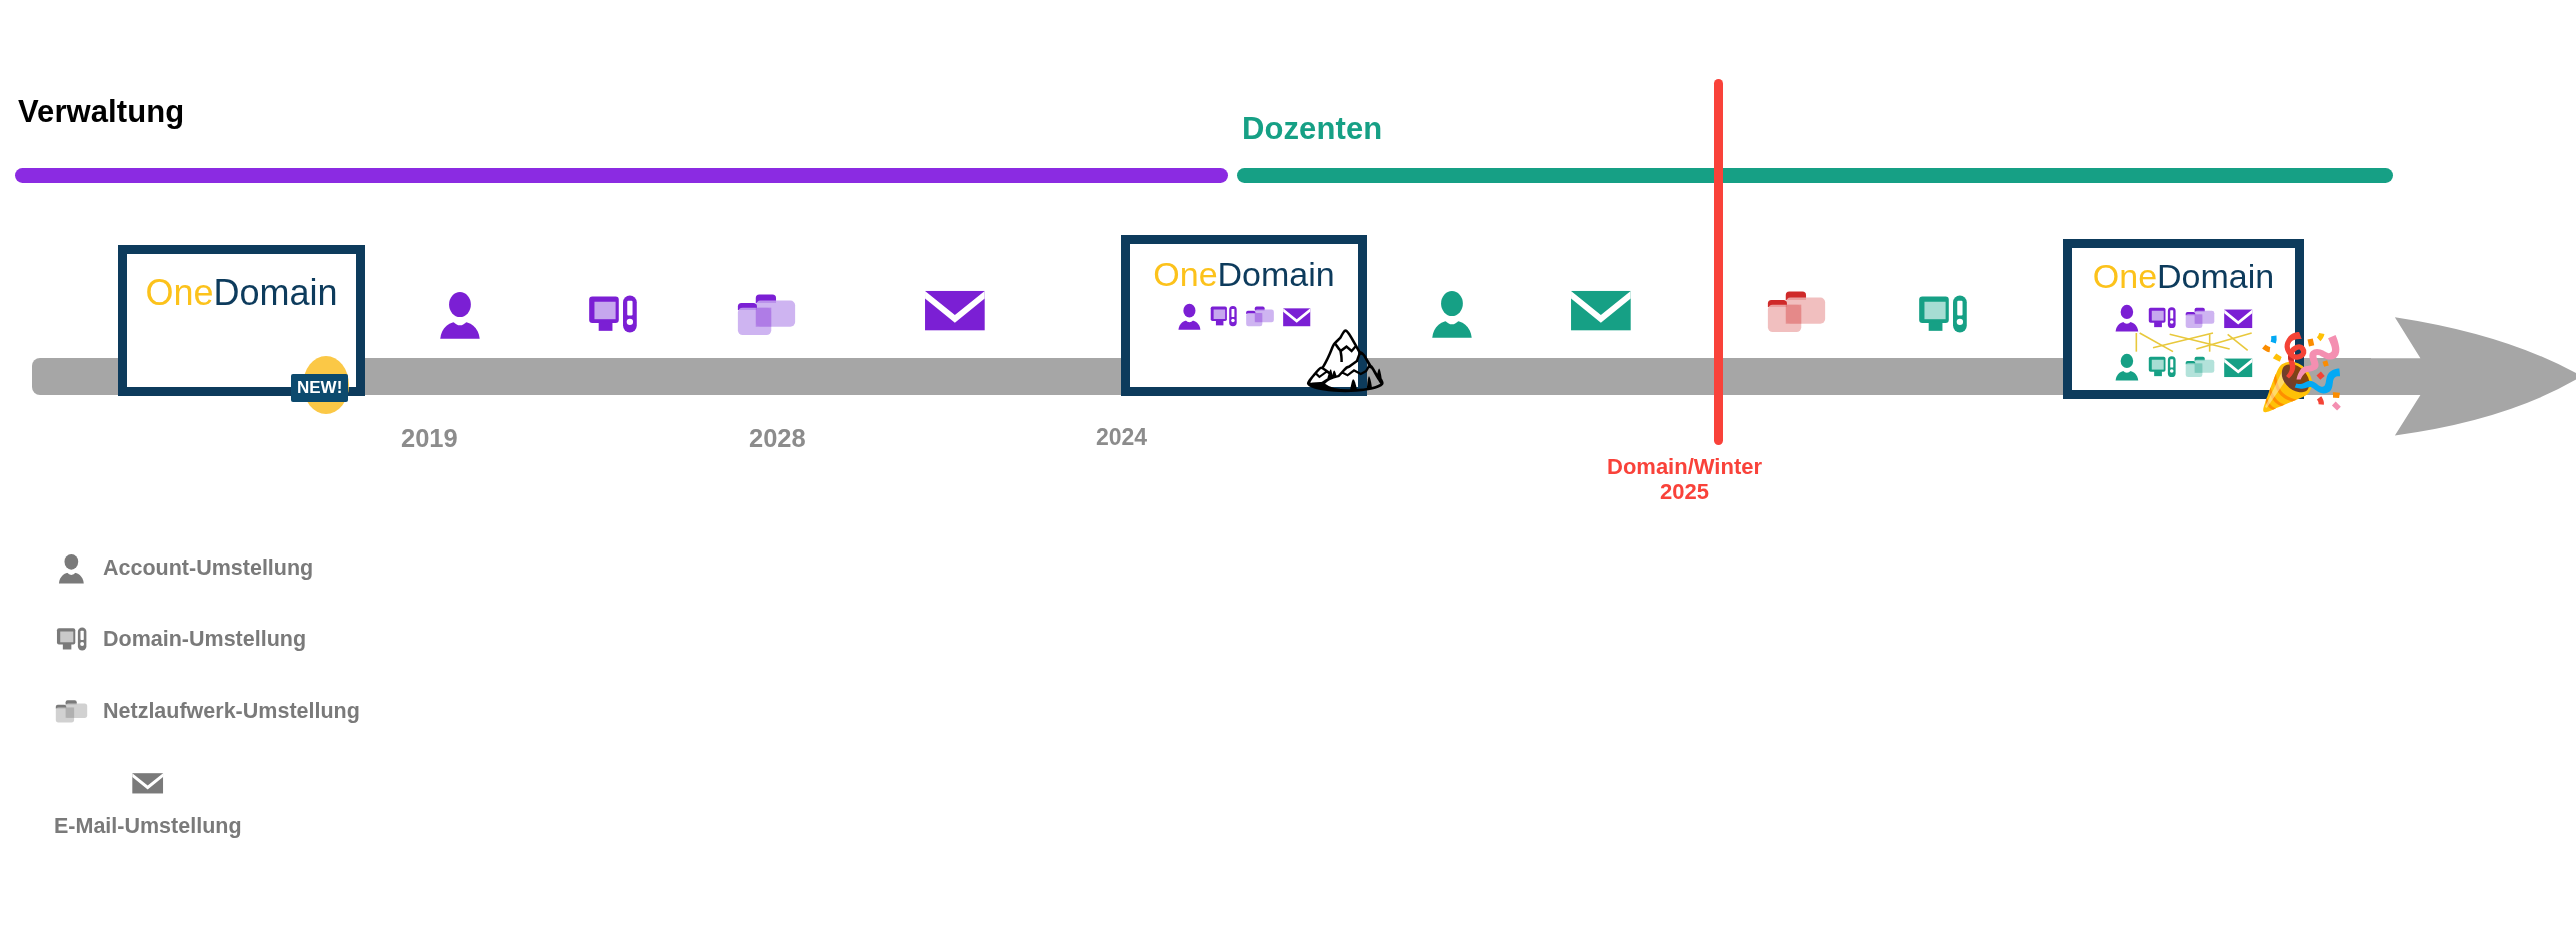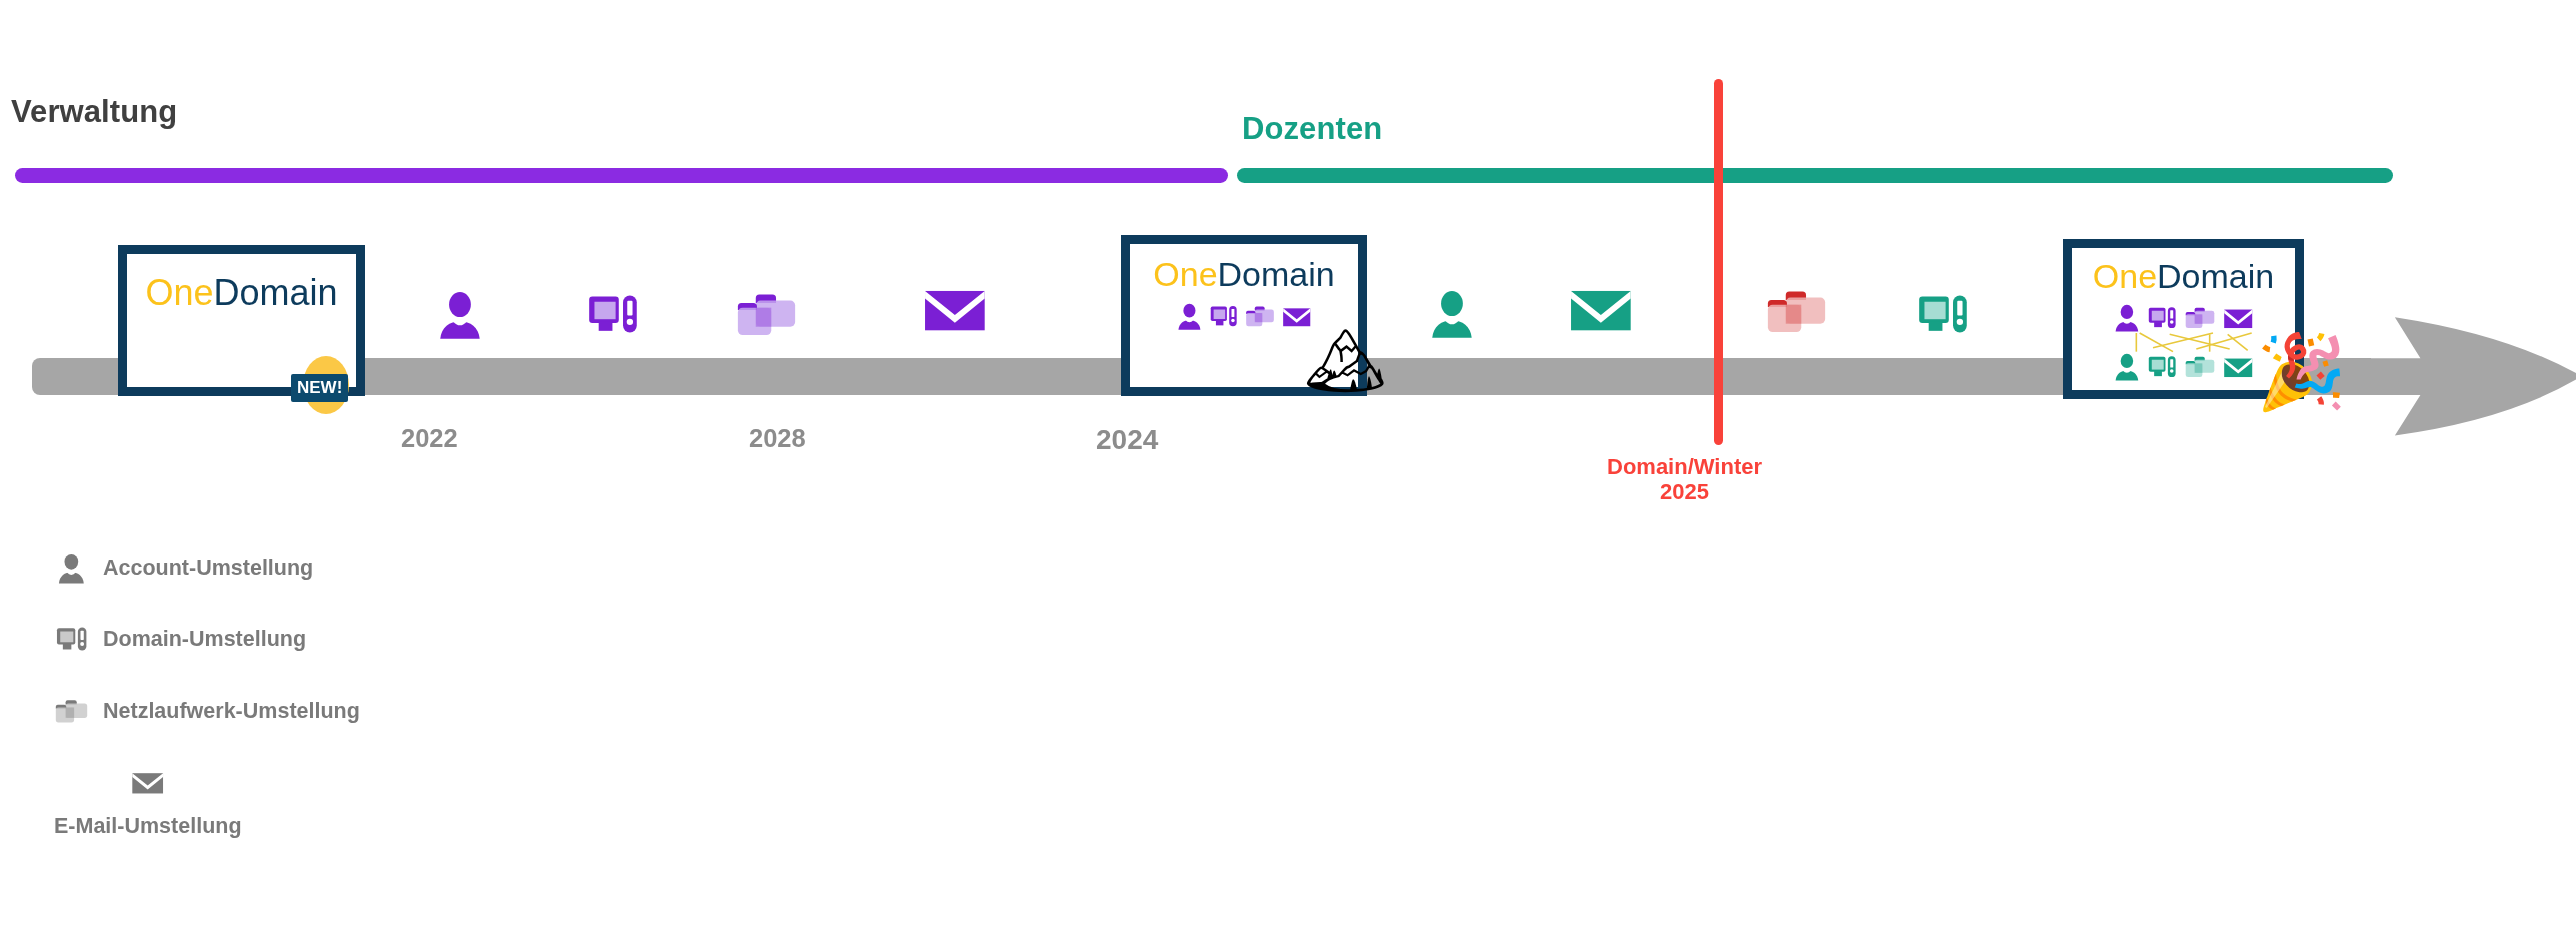--- a/index.html
+++ b/index.html
@@ -42,21 +42,21 @@
   .link-lines{position:absolute;}
   svg{display:block;overflow:visible;}
 </style>
 </head>
 <body>
 
 <div class="stage">
 
   <div id="tracks-layer">
       <div class="hdr-bar" style="left: 15px; width: 1213px; top: 168px; background: rgb(139, 43, 226);"></div>
-      <div class="hdr-label" style="left: 11px; top: 94px; color: #404040;">Verwaltung</div>
+      <div class="hdr-label" style="left: 18px; top: 94px; color: #000000;">Verwaltung</div>
       <div class="hdr-bar" style="left: 1237px; width: 1156px; top: 168px; background: rgb(22, 160, 133);"></div>
       <div class="hdr-label" style="left: 1242px; top: 111px; color: rgb(22, 160, 133);">Dozenten</div>
     </div>
 
   <div id="timeline-layer">
       <div class="tl-bar" style="left: 32px; top: 358px; width: 2339px; height: 37px; background: rgb(166, 166, 166);"></div>
       <div class="tl-arrow" style="left: 2368px; top: 282px;">
         <svg width="215" height="155" viewBox="0 0 320 230">
       <path d="M0 113 L0 168 L78 168 L40 228 Q210 205 318 140 Q210 78 40 52 L78 113 Z" fill="#a6a6a6"></path>
     </svg>
@@ -261,23 +261,23 @@
              <path d="M4 22 L51 60 L98 22 L98 34 L51 72 L4 34 Z" fill="#ffffff"></path>
               </svg>
             </div>
           </div>
         </div>
       </div>
       <div class="emoji" style="left: 2256px; top: 335px; font-size: 73px; line-height: 1;">🎉</div>
     </div>
 
   <div id="years-layer">
-      <div style="position: absolute; left: 401px; top: 424px; font-size: 25.5px; font-weight: bold; color: rgb(140, 140, 140);">2022</div>
+      <div style="position: absolute; left: 401px; top: 424px; font-size: 25.5px; font-weight: bold; color: rgb(140, 140, 140);">2019</div>
       <div style="position: absolute; left: 749px; top: 424px; font-size: 25.5px; font-weight: bold; color: rgb(140, 140, 140);">2028</div>
-      <div style="position: absolute; left: 1096px; top: 424px; font-size: 28px; font-weight: bold; color: rgb(140, 140, 140);">2024</div>
+      <div style="position: absolute; left: 1096px; top: 424px; font-size: 23px; font-weight: bold; color: rgb(140, 140, 140);">2024</div>
     </div>
 
   <div id="milestone-layer">
       <div class="redline" style="left: 1714px; top: 79px; width: 8.7px; height: 366px; background: rgb(249, 66, 58);"></div>
       <div class="redlabel" style="left: 1607px; top: 454px; color: rgb(249, 66, 58);">
         <div>Domain/Winter</div>
         <div>2025</div>
       </div>
     </div>
 

